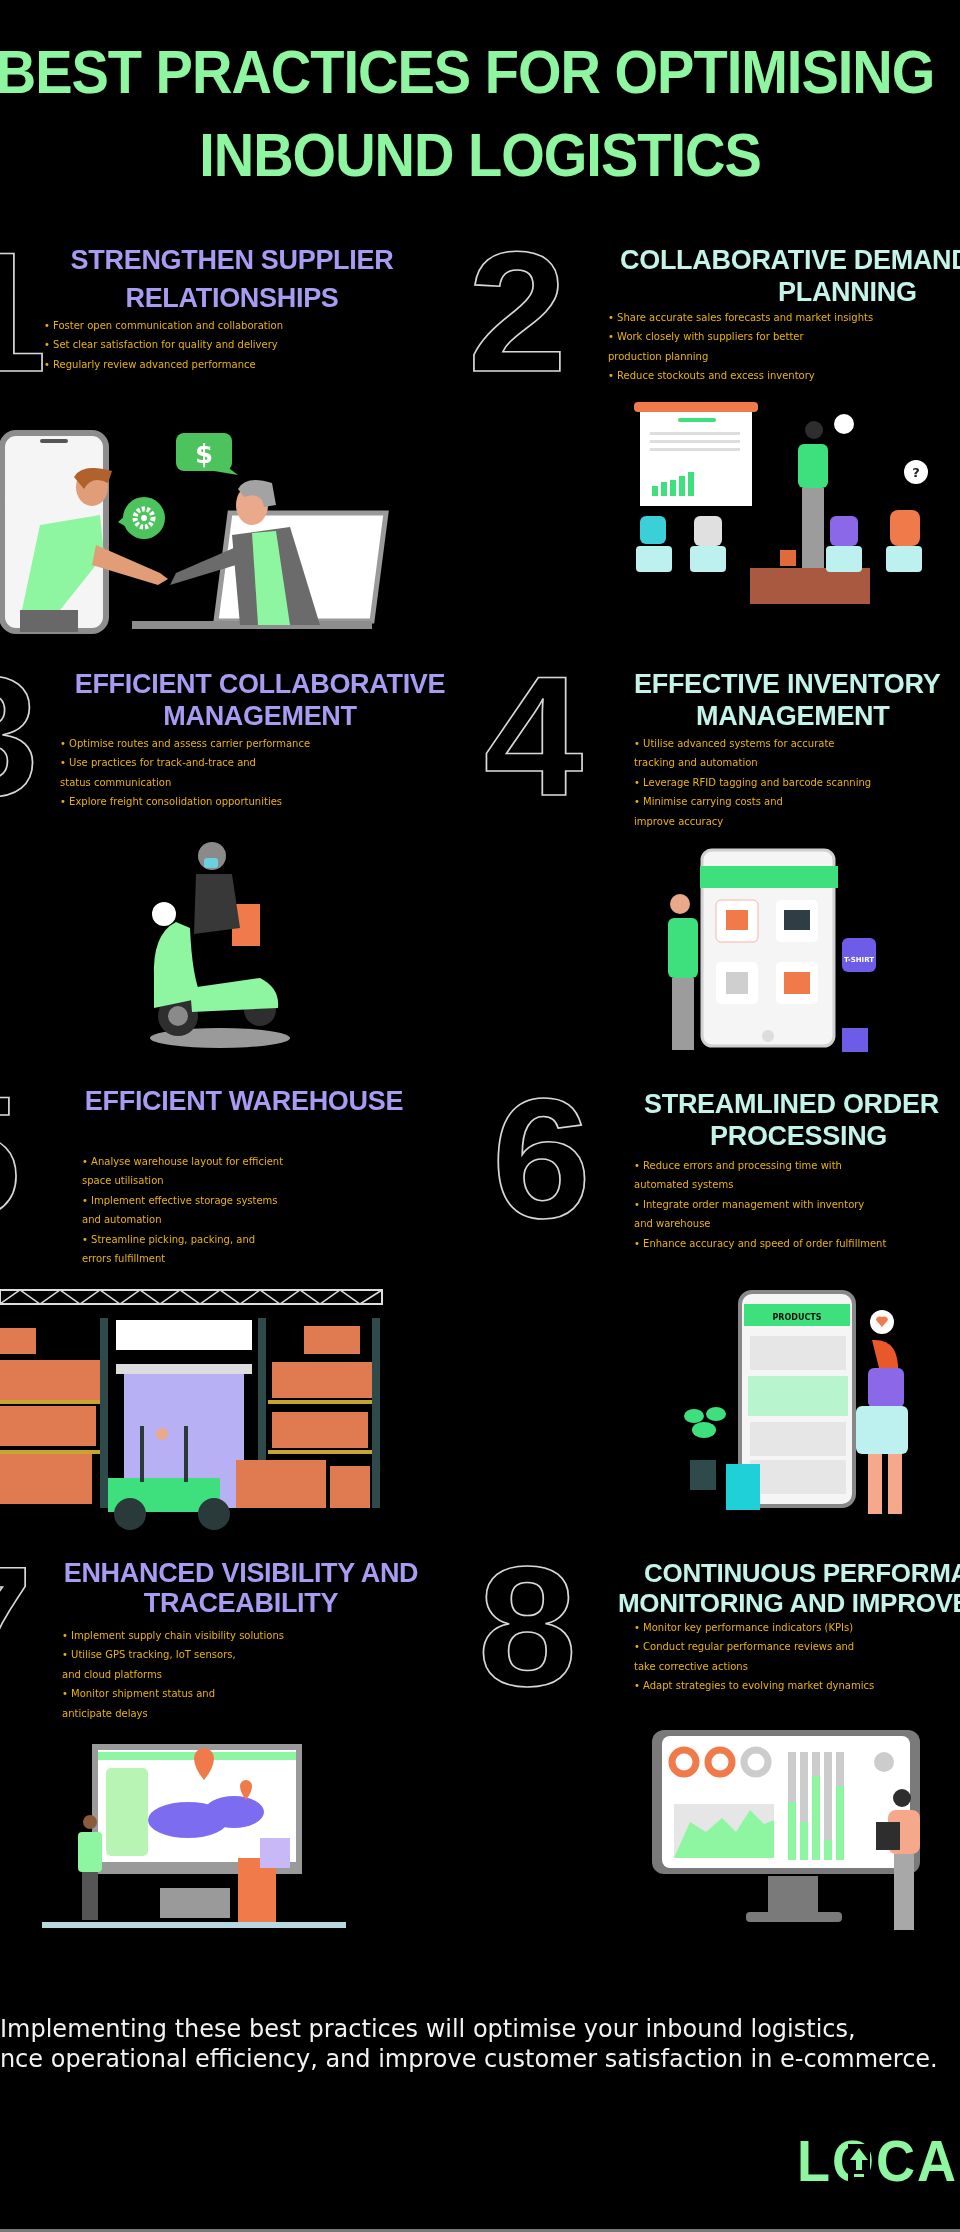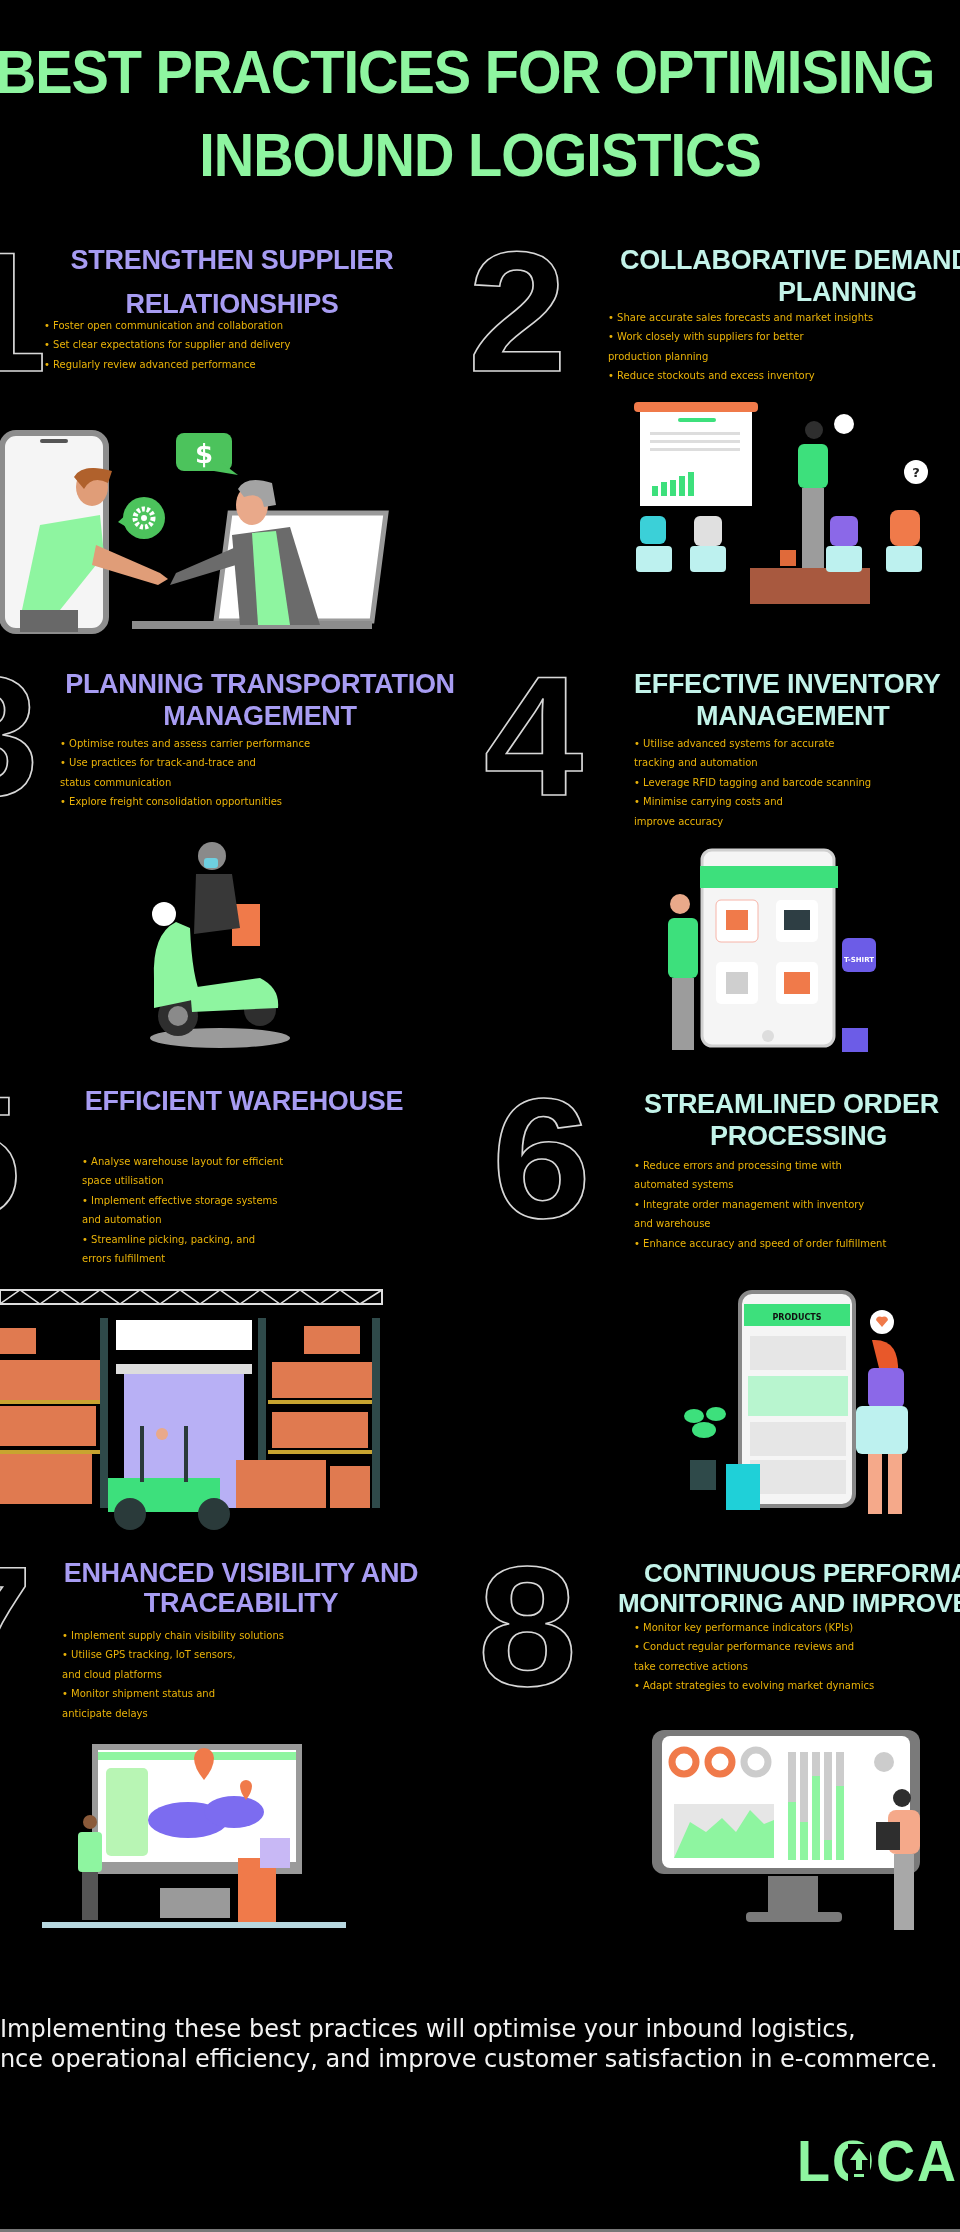--- a/index.html
+++ b/index.html
@@ -54,25 +54,25 @@
 
 <div class="title">
   <span class="l1">BEST PRACTICES FOR OPTIMISING</span>
   <span class="l2">INBOUND LOGISTICS</span>
 </div>
 
 <div class="sec">
   <div class="bignum" style="left:-50px; top:242px;">1</div>
   <div class="heading purple" style="left:32px; top:244px; width:400px;">
     <div>STRENGTHEN SUPPLIER</div>
-    <div style="margin-top:12px;">RELATIONSHIPS</div>
+    <div style="margin-top:6px;">RELATIONSHIPS</div>
   </div>
   <div class="bullets" style="left:44px; top:316px;">
     <div>•  Foster open communication and collaboration</div>
-    <div>•  Set clear expectations for supplier and delivery</div>
+    <div>•  Set clear satisfaction for quality and delivery</div>
     <div>•  Regularly review advanced performance</div>
   </div>
   <svg class="illus" style="left:0; top:425px;" width="400" height="210" viewBox="0 0 400 210">
     <rect x="2" y="8" width="104" height="198" rx="14" fill="#f5f5f5" stroke="#8d8d8d" stroke-width="6"></rect>
     <rect x="40" y="14" width="28" height="4" rx="2" fill="#555"></rect>
     <polygon points="230,88 386,88 372,196 216,196" fill="#fff" stroke="#9a9a9a" stroke-width="5"></polygon>
     <rect x="132" y="196" width="240" height="8" fill="#8d8d8d"></rect>
     <rect x="176" y="8" width="56" height="38" rx="8" fill="#4cc35c"></rect>
     <polygon points="214,46 238,50 222,38" fill="#4cc35c"></polygon>
     <text x="204" y="38" text-anchor="middle" font-family="DejaVu Sans, sans-serif" font-weight="700" font-size="26" fill="#fff">$</text>
@@ -132,21 +132,21 @@
     <rect x="10" y="118" width="26" height="28" rx="6" fill="#3bd0d8"></rect>
     <rect x="64" y="118" width="28" height="30" rx="6" fill="#e0e0e0"></rect>
     <rect x="200" y="118" width="28" height="30" rx="6" fill="#8b68e8"></rect>
     <rect x="260" y="112" width="30" height="36" rx="8" fill="#f07a4a"></rect>
   </svg>
 </div>
 
 <div class="sec">
   <div class="bignum" style="left:-58px; top:666px;">3</div>
   <div class="heading purple" style="left:40px; top:668px; width:440px;">
-    <div>PLANNING TRANSPORTATION</div>
+    <div>EFFICIENT COLLABORATIVE</div>
     <div>MANAGEMENT</div>
   </div>
   <div class="bullets" style="left:60px; top:734px;">
     <div>•  Optimise routes and assess carrier performance</div>
     <div>•  Use practices for track-and-trace and</div>
     <div>status communication</div>
     <div>•  Explore freight consolidation opportunities</div>
   </div>
   <svg class="illus" style="left:130px; top:838px;" width="160" height="212" viewBox="0 0 160 212">
     <ellipse cx="90" cy="200" rx="70" ry="10" fill="#9a9a9a"></ellipse>

